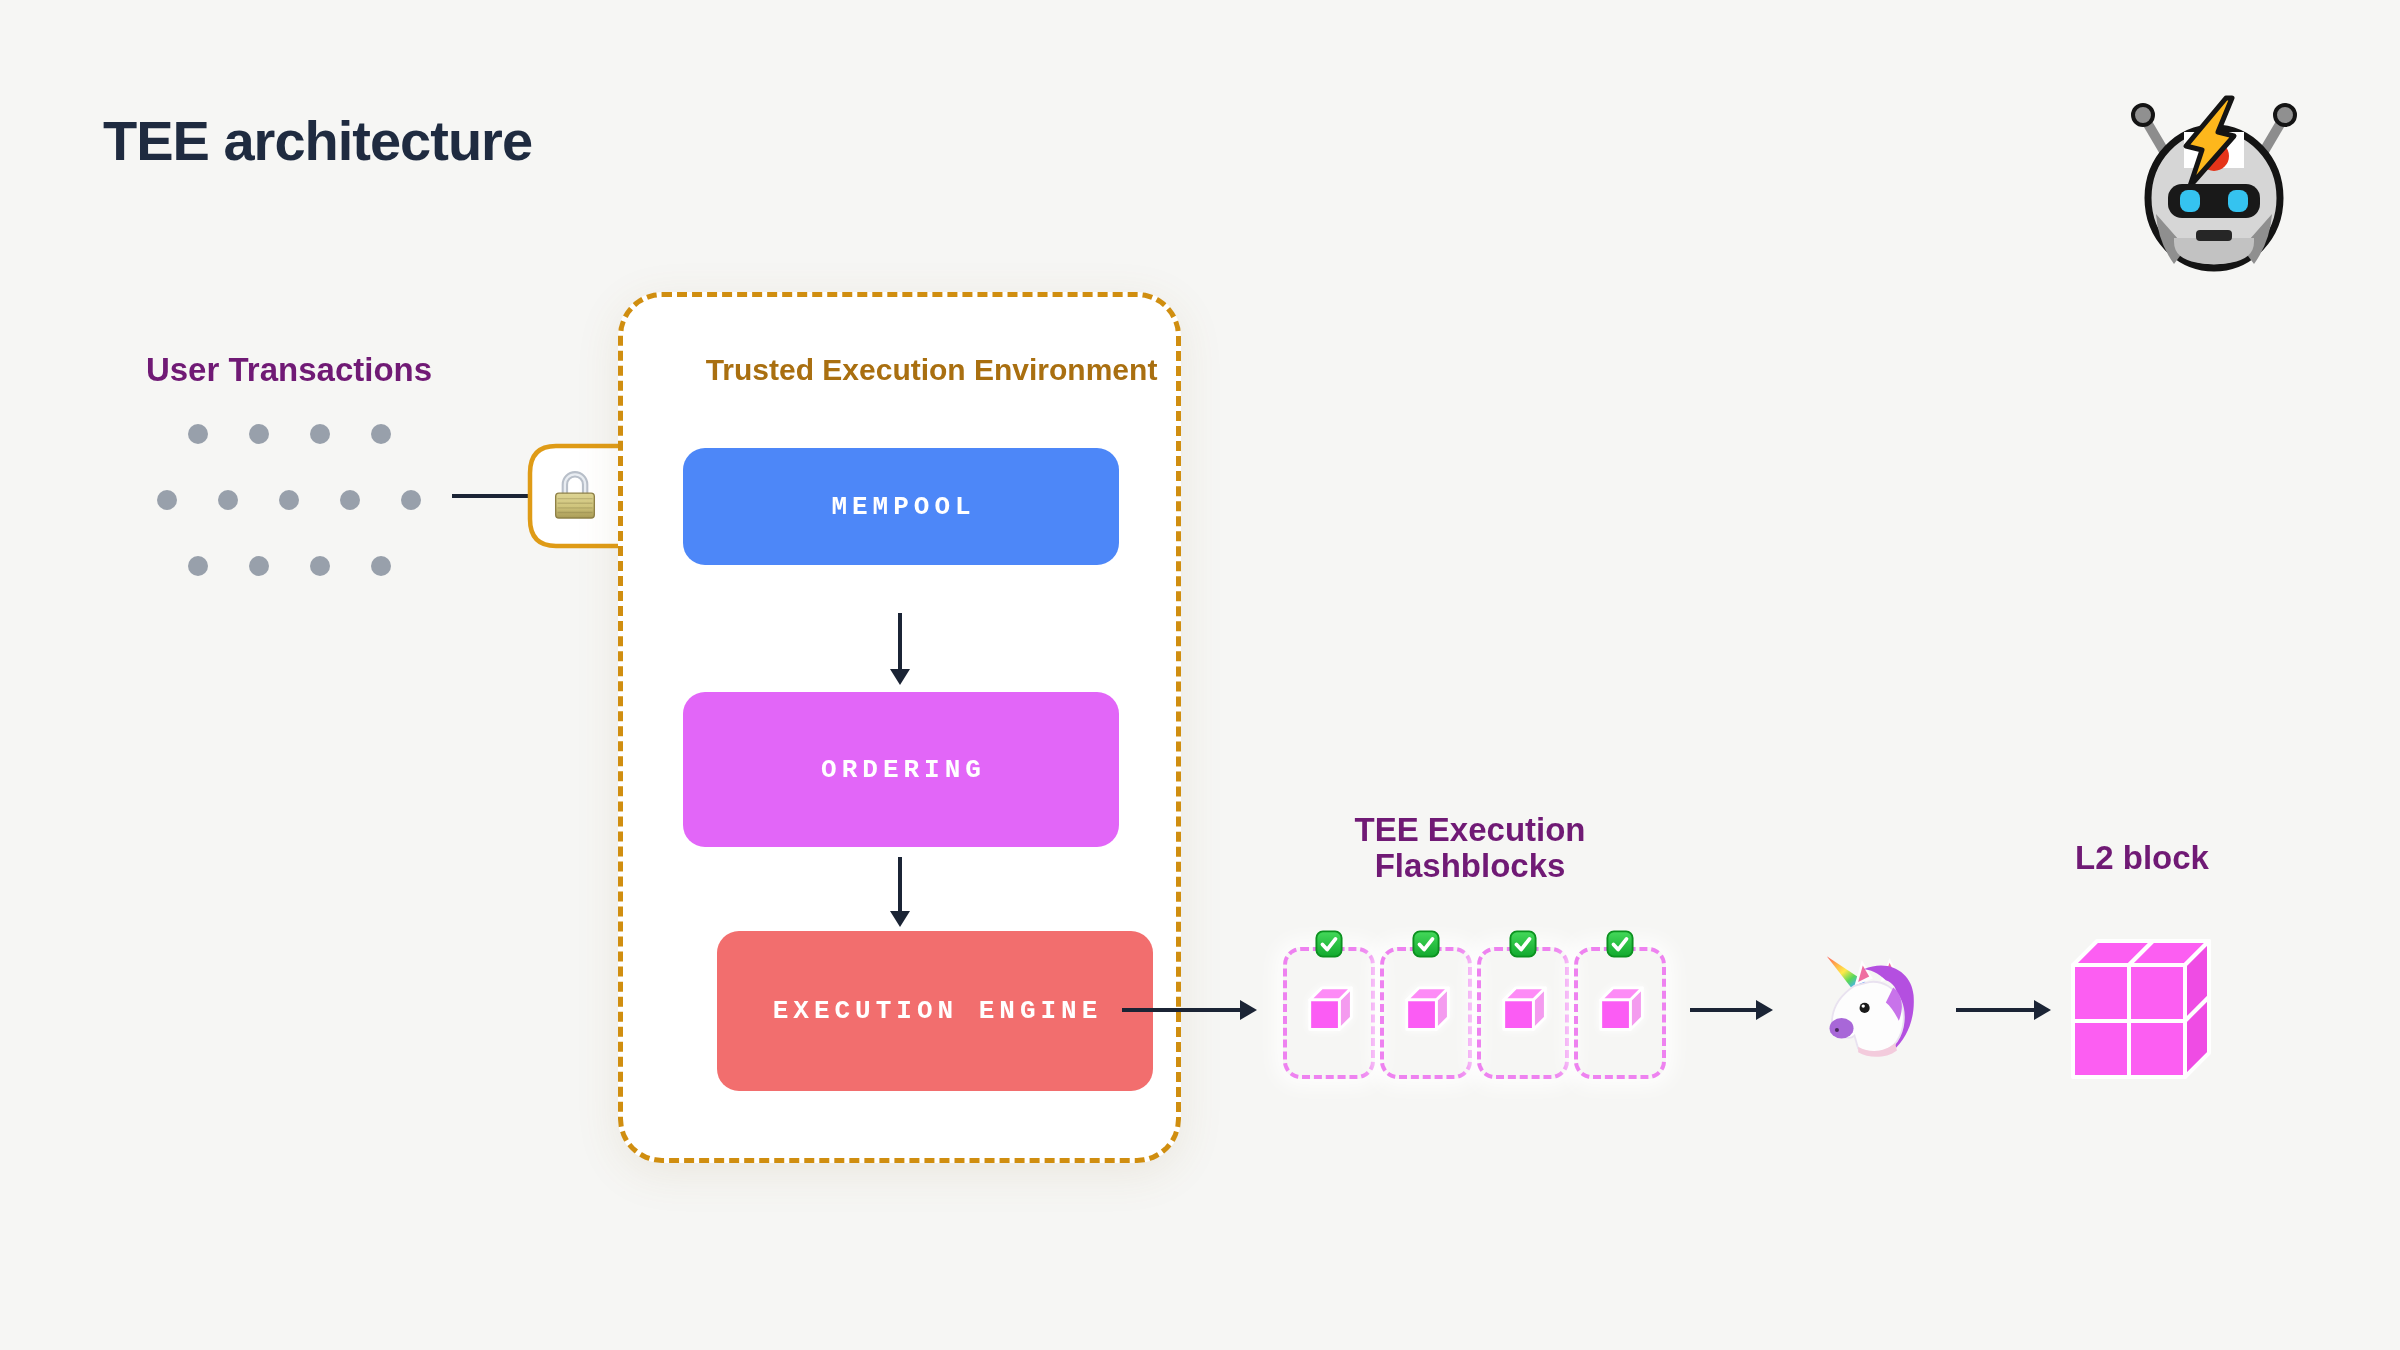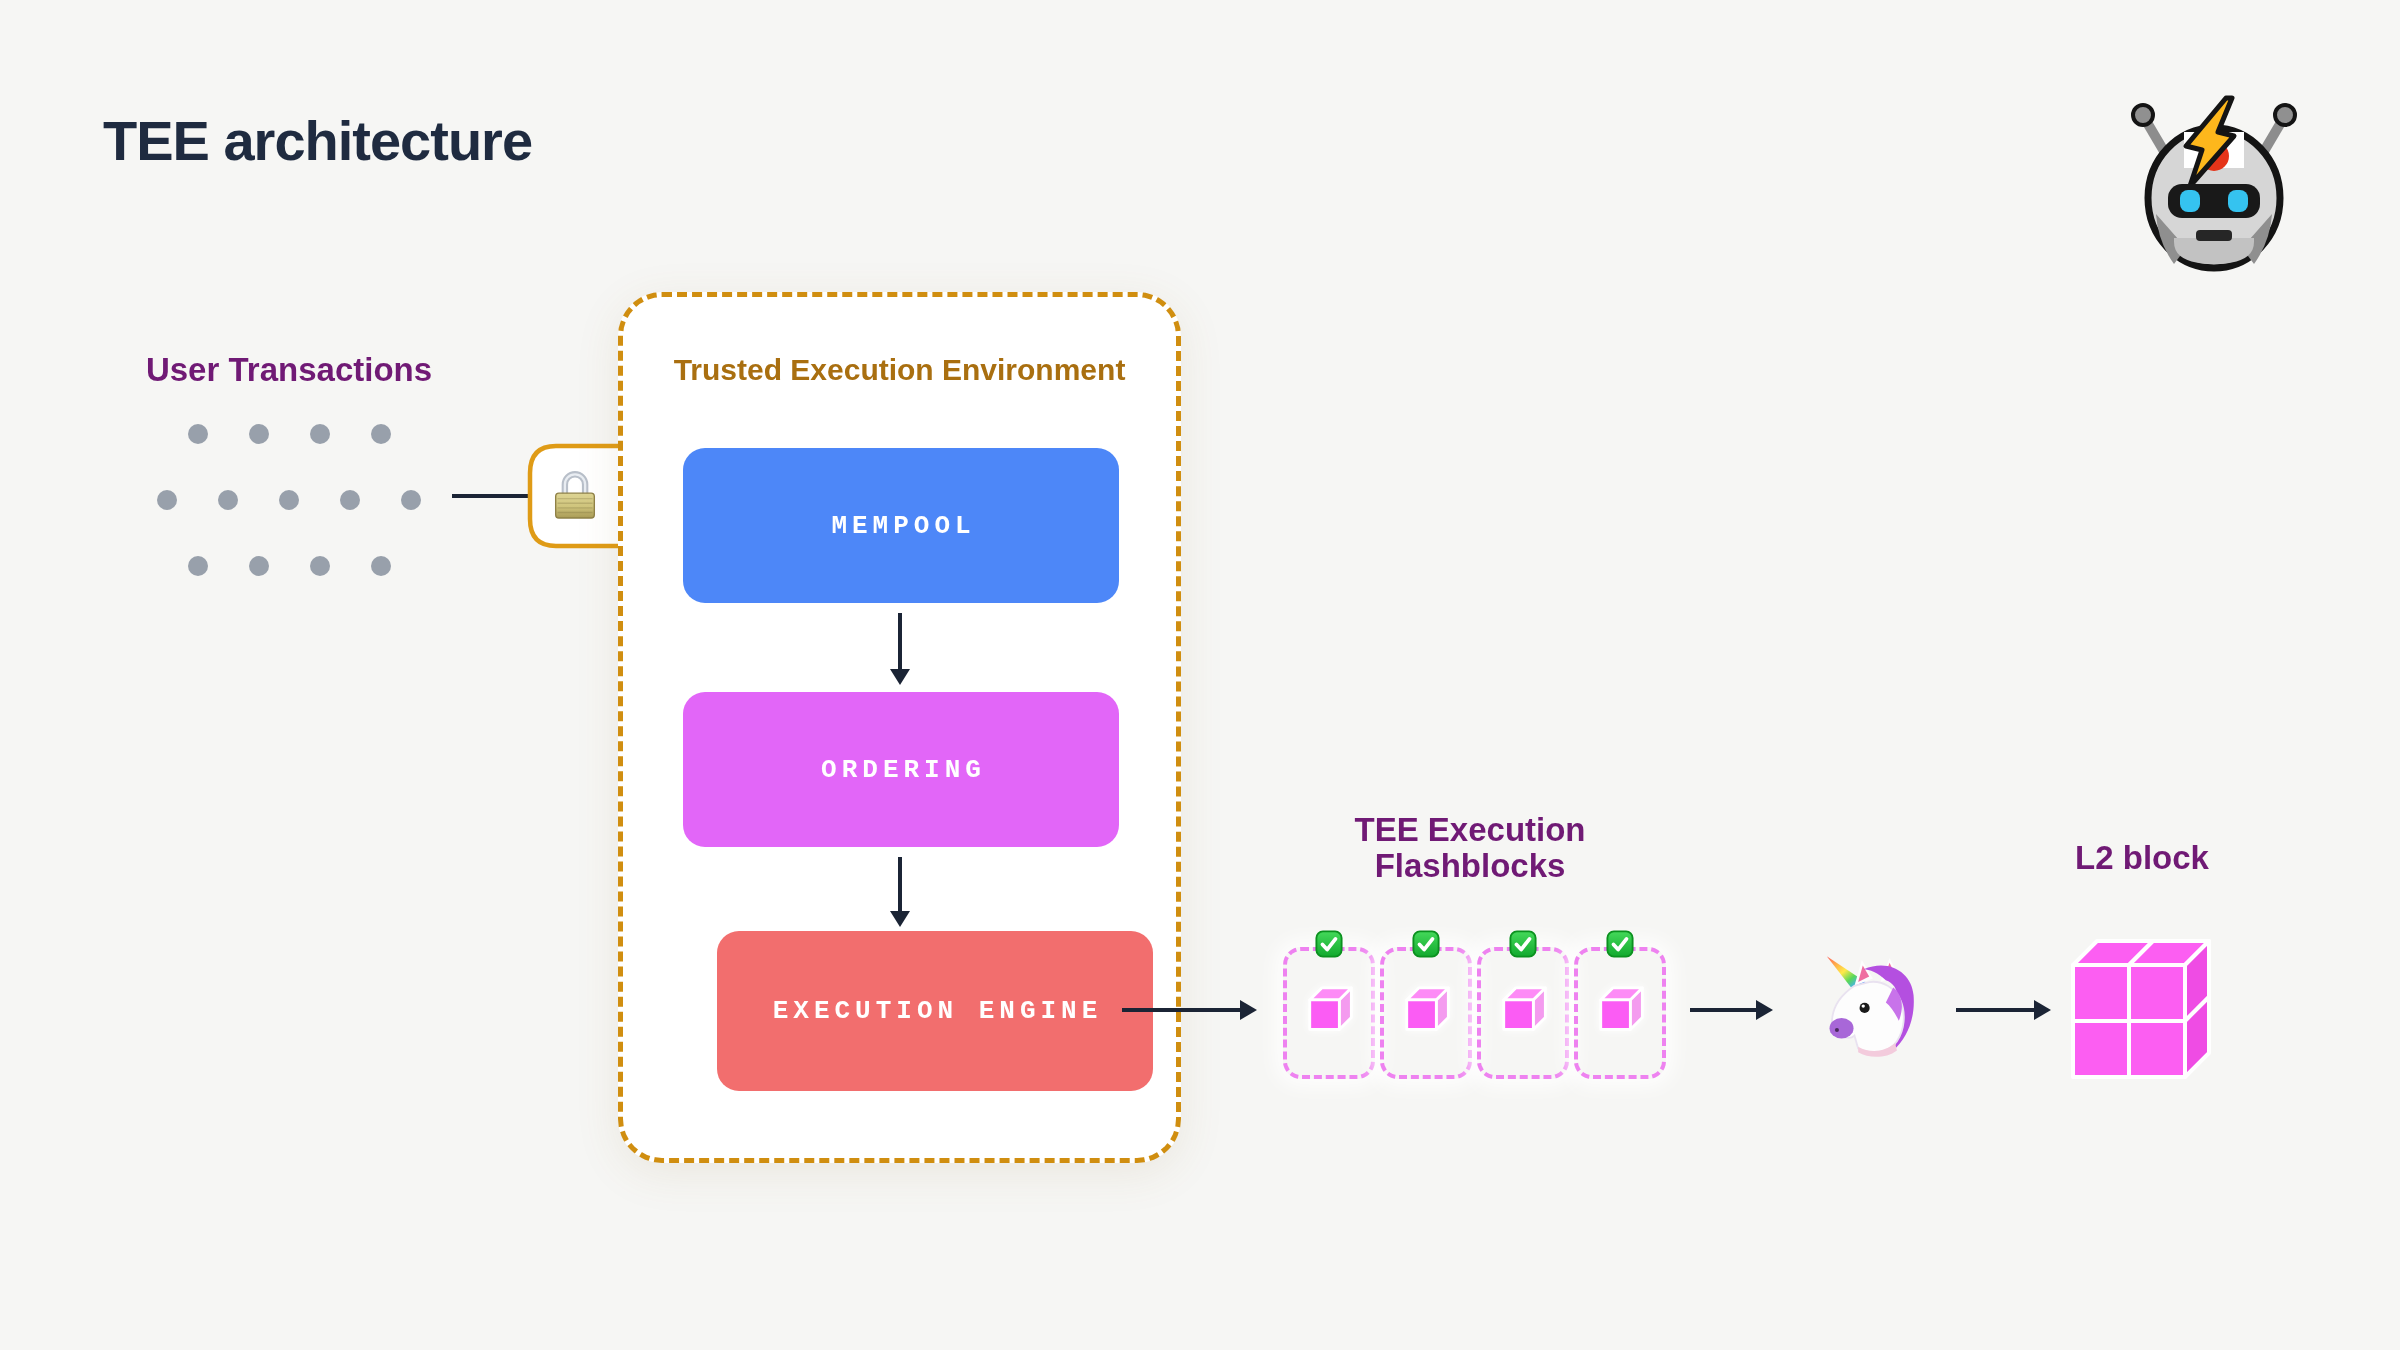--- a/index.html
+++ b/index.html
@@ -23,21 +23,21 @@
     border-left:17px solid #1b2435;border-top:10px solid transparent;border-bottom:10px solid transparent;}
   .arrow-v{width:4px;background:#1b2435;}
   .arrow-v::after{content:'';position:absolute;bottom:-16px;left:-8px;width:0;height:0;
     border-top:16px solid #1b2435;border-left:10px solid transparent;border-right:10px solid transparent;}
 
   
   .tee-box{left:618px;top:292px;width:563px;height:871px;box-sizing:border-box;
     background:#ffffff;border:5px dashed #d08e10;border-radius:44px;
     box-shadow:0 10px 45px rgba(140,110,50,.10);}
   .tee-title{left:618px;top:353px;width:563px;text-align:center;
-    font-size:30px;font-weight:700;color:#a96f10;}
+    font-size:30px;font-weight:700;color:#a96f10;padding-left:32px;}
 
   .stage-box{left:683px;width:436px;border-radius:22px;display:flex;align-items:center;justify-content:center;}
   .stage-label{font-family:"Liberation Mono","DejaVu Sans Mono",monospace;font-size:26px;font-weight:700;
     color:#ffffff;letter-spacing:5px;text-indent:5px;white-space:nowrap;}
 
   
   .badge{left:526px;top:443px;}
   
   .fb-cell{top:947px;width:92px;height:132px;box-sizing:border-box;border:4px dashed #ee82f0;
     border-radius:18px;box-shadow:0 0 20px 8px rgba(255,255,255,.85);}
@@ -115,21 +115,21 @@
       <line x1="6" y1="43" x2="44" y2="43"></line>
         <line x1="6" y1="48" x2="44" y2="48"></line>
     </g>
   </svg>
 
   <div class="abs arrow-h" style="left:626px;top:494px;width:40px"></div>
 
   <div class="abs tee-box" style="border-color: rgb(208, 142, 16);"></div>
   <div class="abs tee-title" style="color: rgb(169, 111, 16);">Trusted Execution Environment</div>
 
-  <div class="abs stage-box" style="top: 448px; height: 155px; background: rgb(77, 135, 248);">
+  <div class="abs stage-box" style="top: 448px; height: 117px; background: rgb(77, 135, 248);">
     <span class="stage-label">MEMPOOL</span>
   </div>
   <div class="abs arrow-v" style="left:898px;top:613px;height:56px"></div>
 
   <div class="abs stage-box" style="top: 692px; height: 155px; background: rgb(226, 102, 248);">
     <span class="stage-label">ORDERING</span>
   </div>
   <div class="abs arrow-v" style="left:898px;top:857px;height:54px"></div>
 
   <div class="abs stage-box" style="top: 931px; height: 160px; background: rgb(242, 110, 110); margin-left: 34px;">

